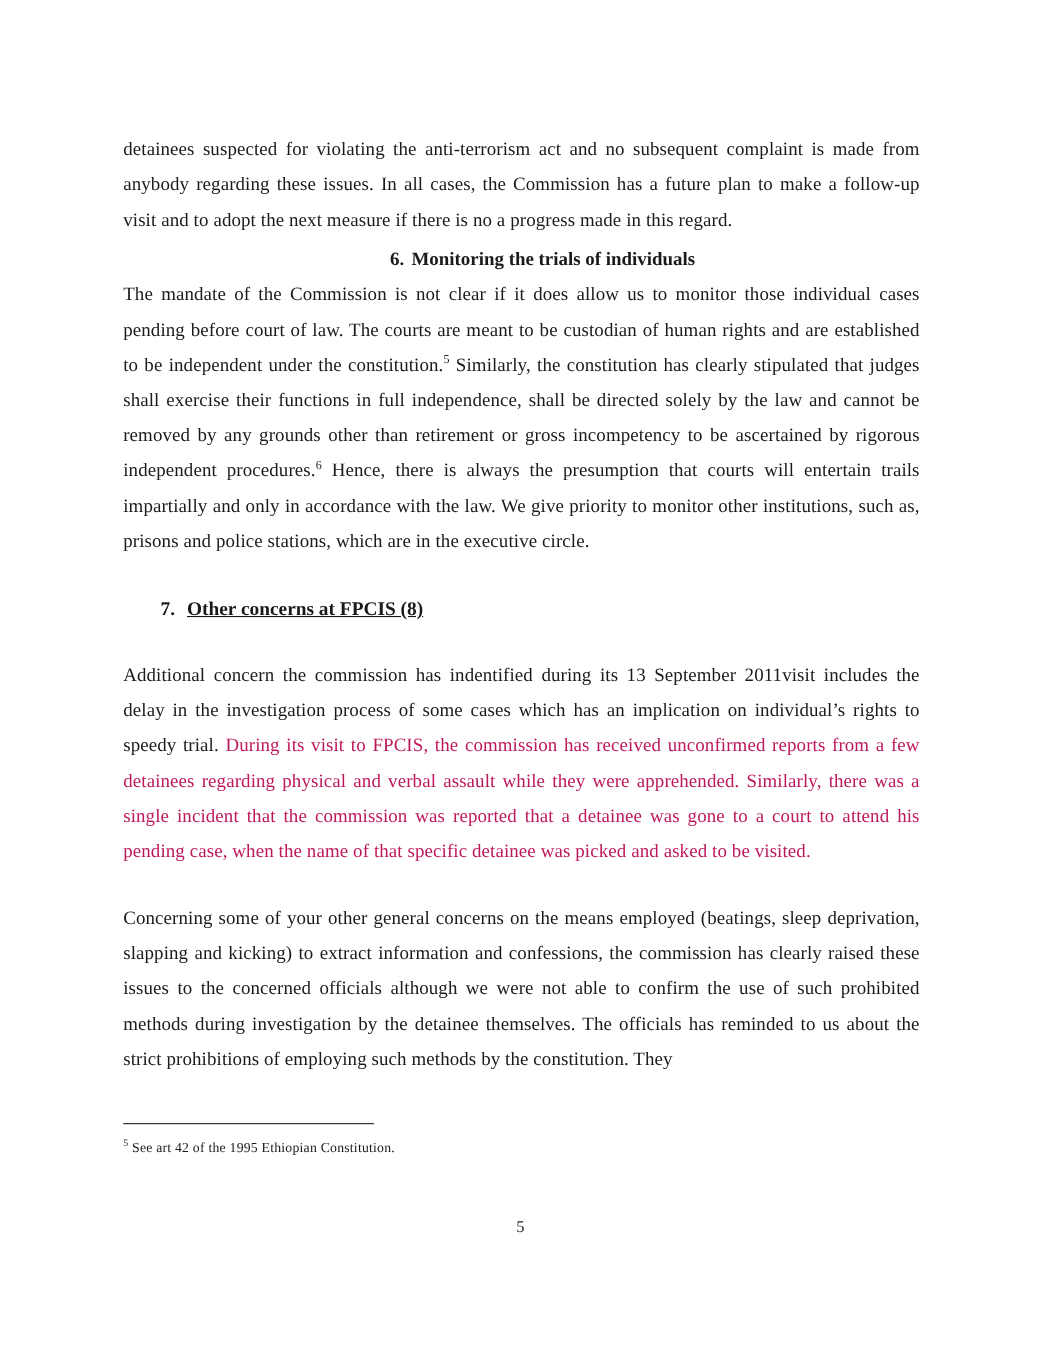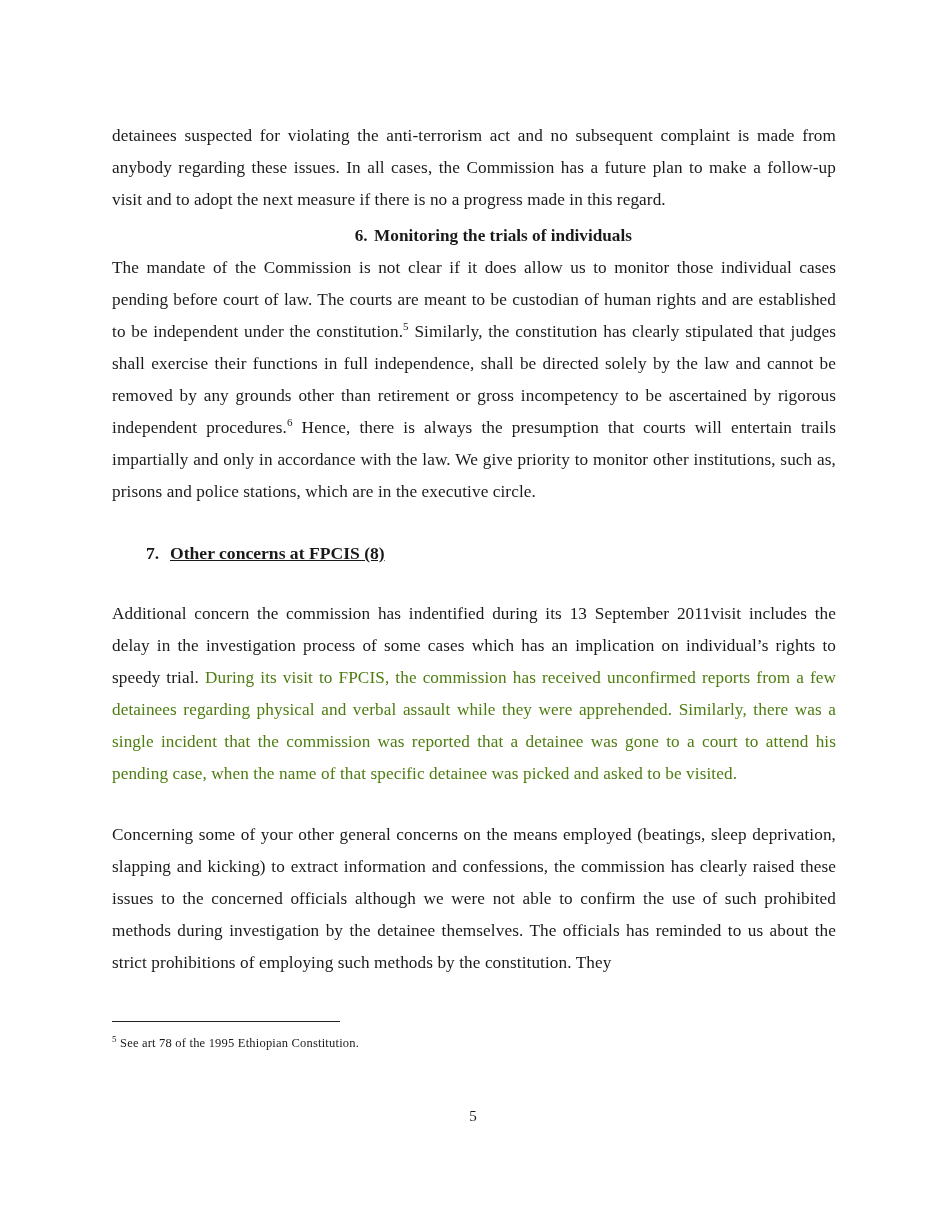--- a/index.html
+++ b/index.html
@@ -61,21 +61,21 @@
     margin: 0;
     padding-left: 34px;
     text-align: left;
     text-decoration: underline;
   }
   .heading2 .num {
     display: inline-block;
     width: 24px;
   }
   .red {
-    color: #4d7c0f;
+    color: #be185d;
   }
   sup {
     font-size: 11px;
     vertical-align: super;
     line-height: 0;
   }
   .footnote-area {
     position: absolute;
     left: 112px;
     top: 1005px;
@@ -135,18 +135,18 @@
     <p><span>Additional concern the commission has indentified during its 13 September 2011visit includes the delay in the investigation process of some cases which has an implication on individual’s rights to speedy trial. </span><span class="red">During its visit to FPCIS, the commission has received unconfirmed reports from a few detainees regarding physical and verbal assault while they were apprehended. Similarly, there was a single incident that the commission was reported that a detainee was gone to a court to attend his pending case, when the name of that specific detainee was picked and asked to be visited.</span></p>
 
     <div class="para-gap"></div>
 
     <p>Concerning some of your other general concerns on the means employed (beatings, sleep deprivation, slapping and kicking) to extract information and confessions, the commission has clearly raised these issues to the concerned officials although we were not able to confirm the use of such prohibited methods during investigation by the detainee themselves. The officials has reminded to us about the strict prohibitions of employing such methods by the constitution. They</p>
 
   </div>
 
   <div class="footnote-area">
     <div class="footnote-rule"></div>
-    <div class="footnote"><sup>5</sup> <span>See art 78 of the 1995 Ethiopian Constitution.</span></div>
+    <div class="footnote"><sup>5</sup> <span>See art 42 of the 1995 Ethiopian Constitution.</span></div>
   </div>
 
   <div class="page-number">5</div>
 
 </div>
 
 </body></html>

